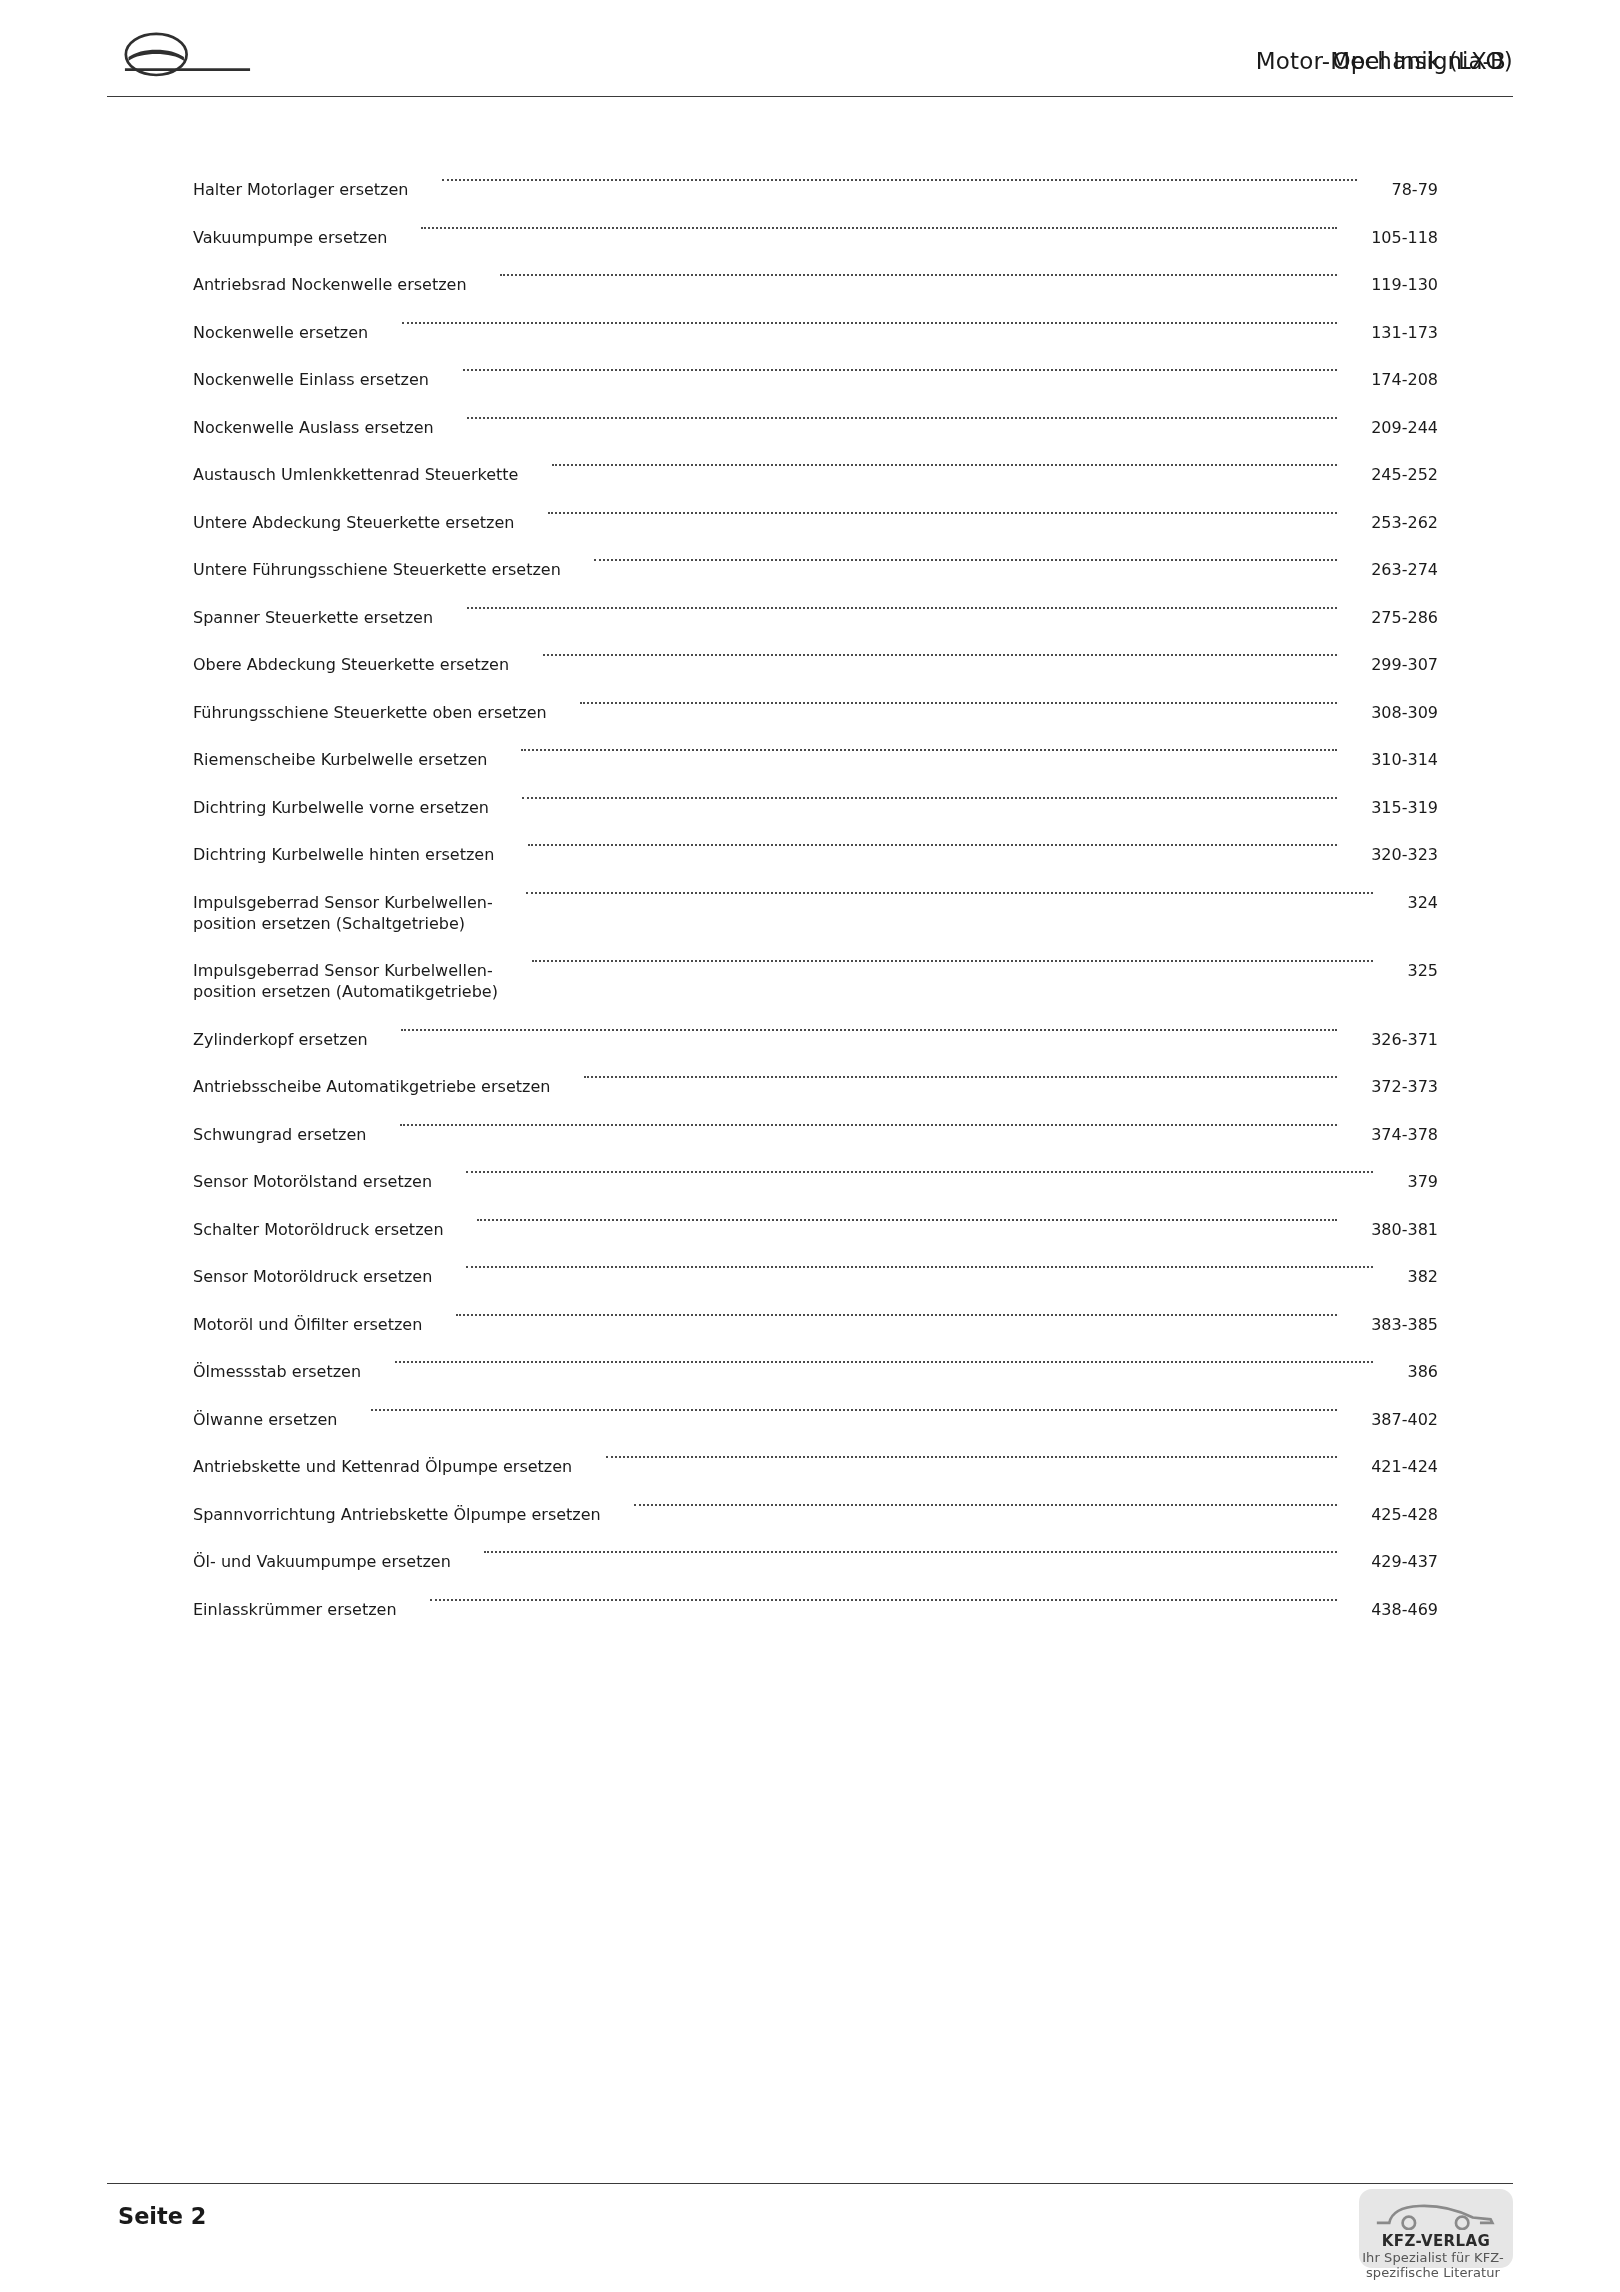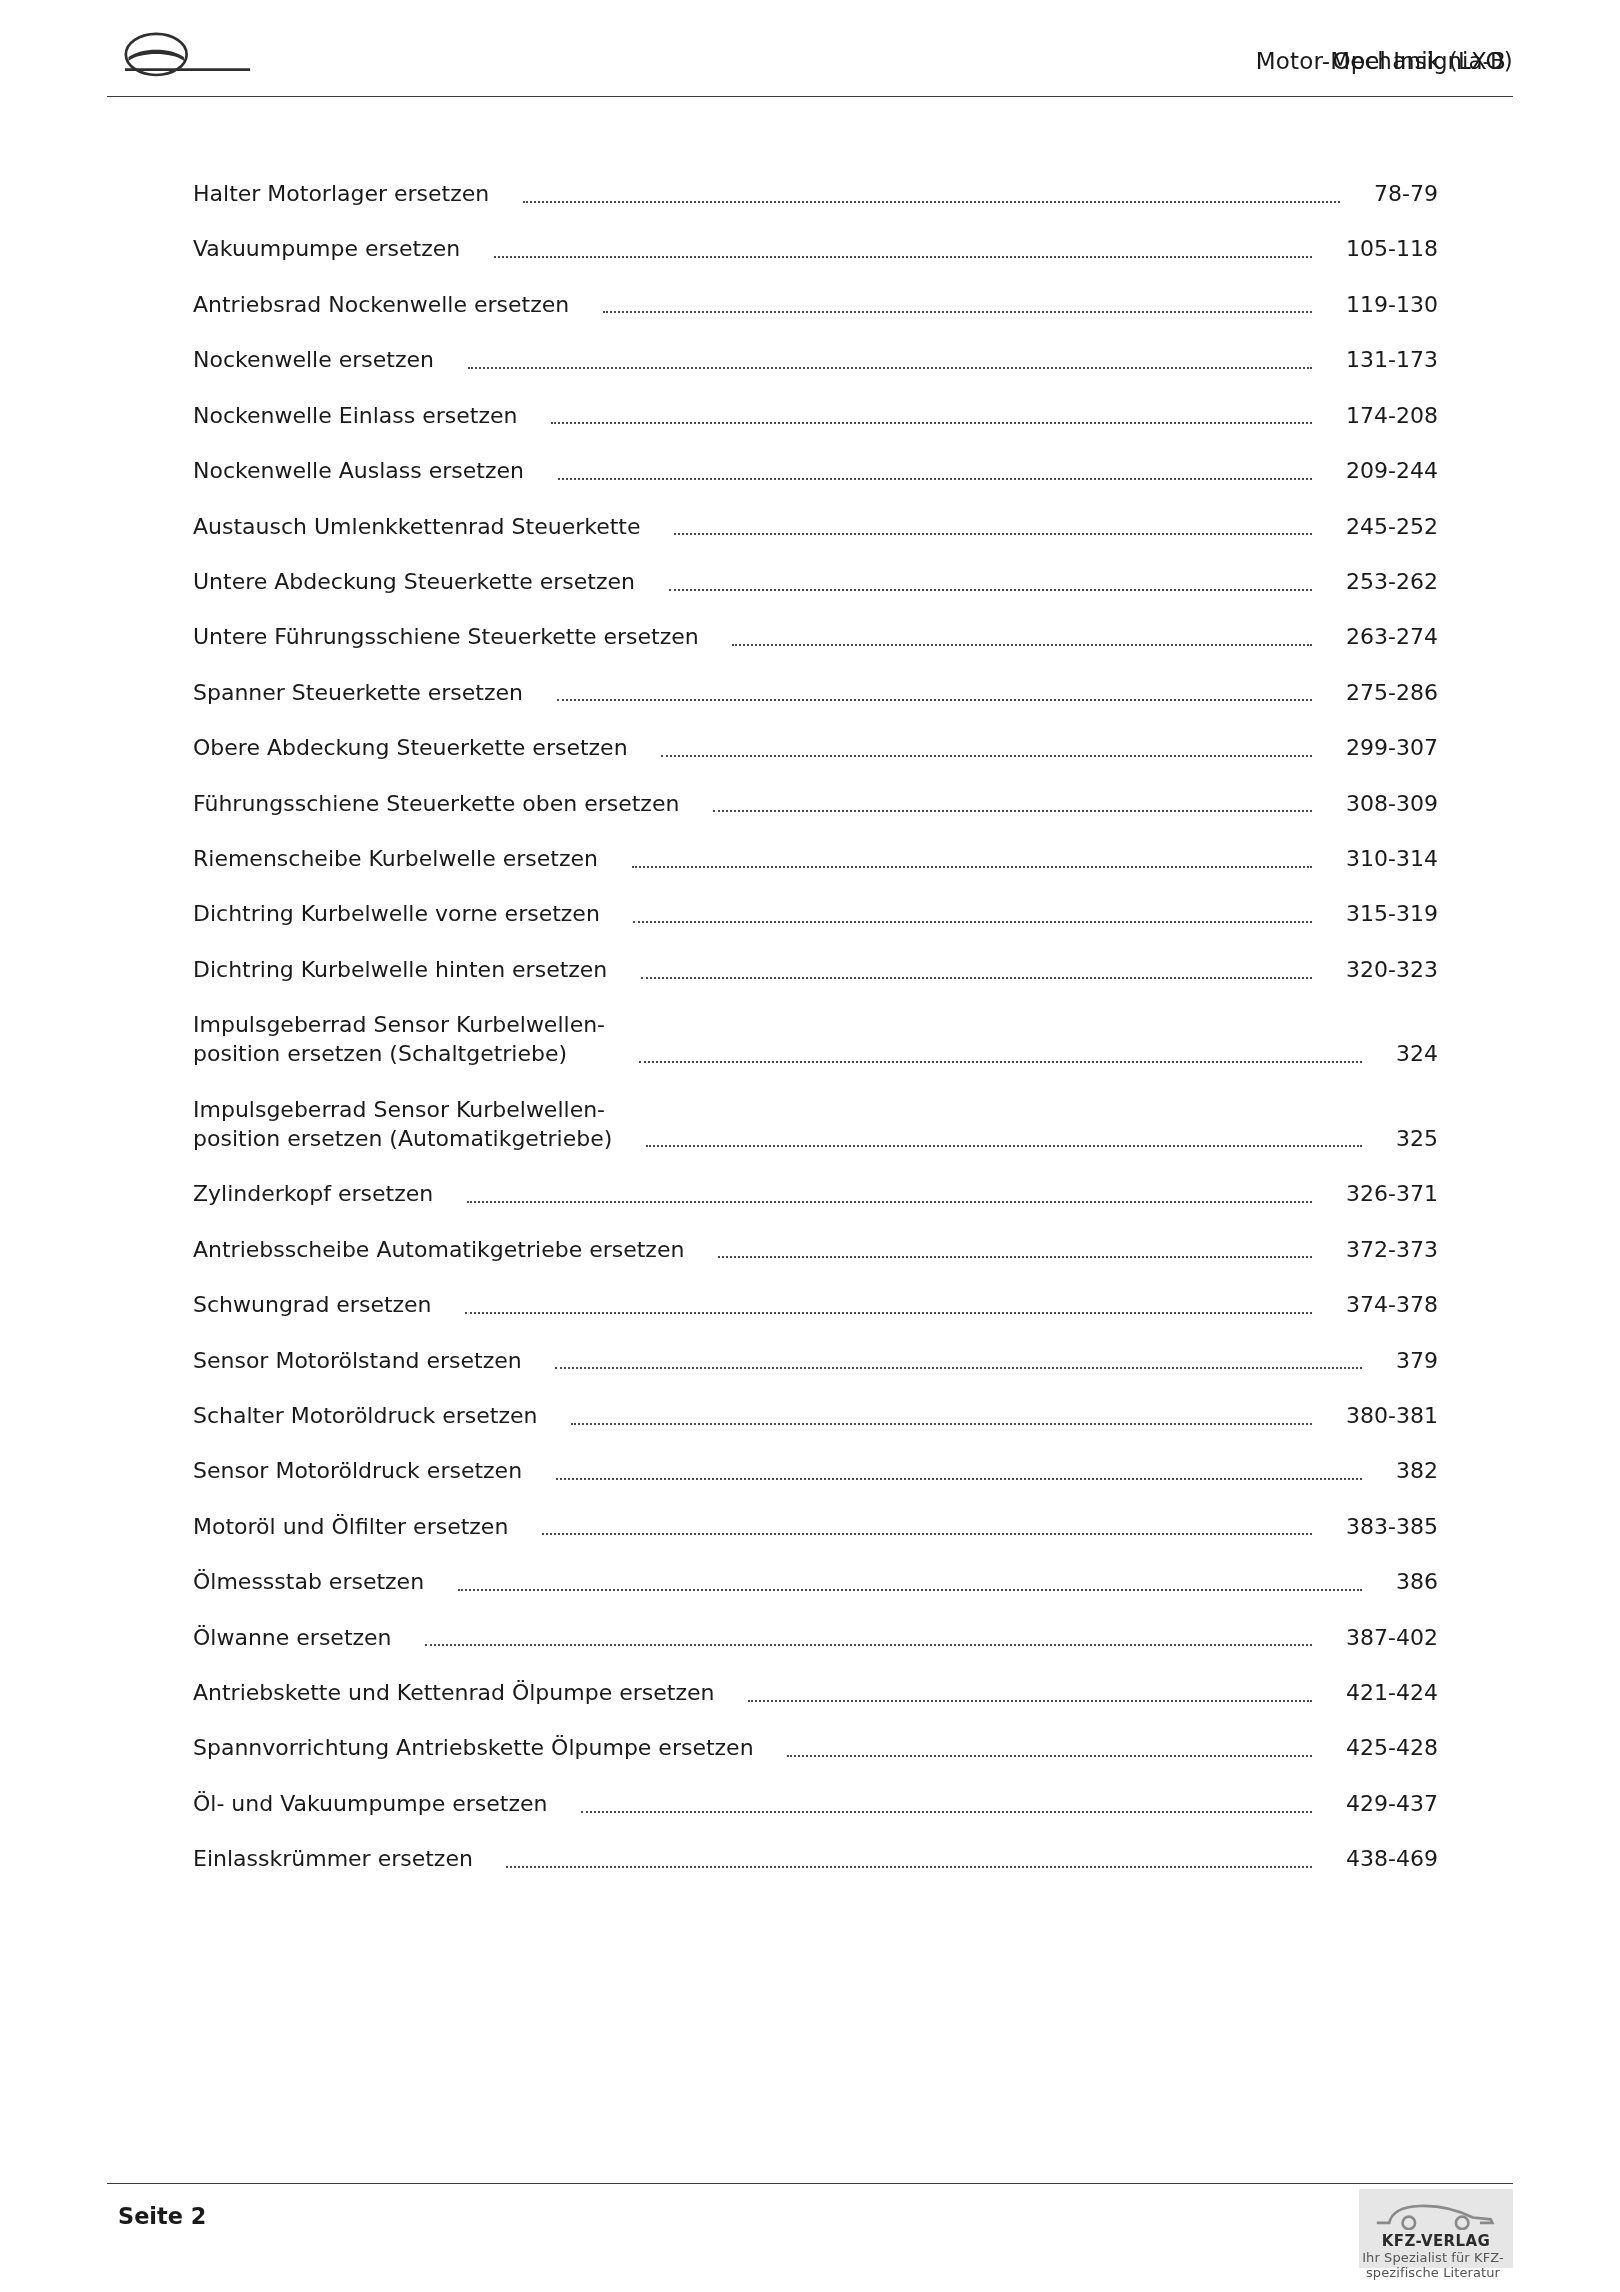--- a/index.html
+++ b/index.html
@@ -64,24 +64,23 @@
 
   
   .toc {
     position: absolute;
     left: 193px;
     top: 179px;
     width: 1245px;
   }
   .toc-row {
     display: flex;
-    align-items: flex-end;
     width: 100%;
     margin-bottom: 26.4px;
-    font-size: 22px;
+    font-size: 16px;
     line-height: 1.32;
     color: #1a1a1a;
     gap: 30px;
   }
   .toc-title {
     white-space: pre-line;
     flex: 0 1 auto;
     max-width: 1030px;
   }
   .toc-dots {
@@ -115,21 +114,21 @@
     font-weight: bold;
     color: #1a1a1a;
   }
   .footer-logo {
     position: absolute;
     right: 107px;
     bottom: 25px;
     width: 154px;
     height: 79px;
     background: #e6e6e6;
-    border-radius: 1px;
+    border-radius: 13px;
   }
   .footer-logo .car {
     position: absolute;
     left: 14.3px;
     top: 9px;
     width: 125px;
     height: 32px;
   }
   .footer-logo .fl-title {
     position: absolute;

